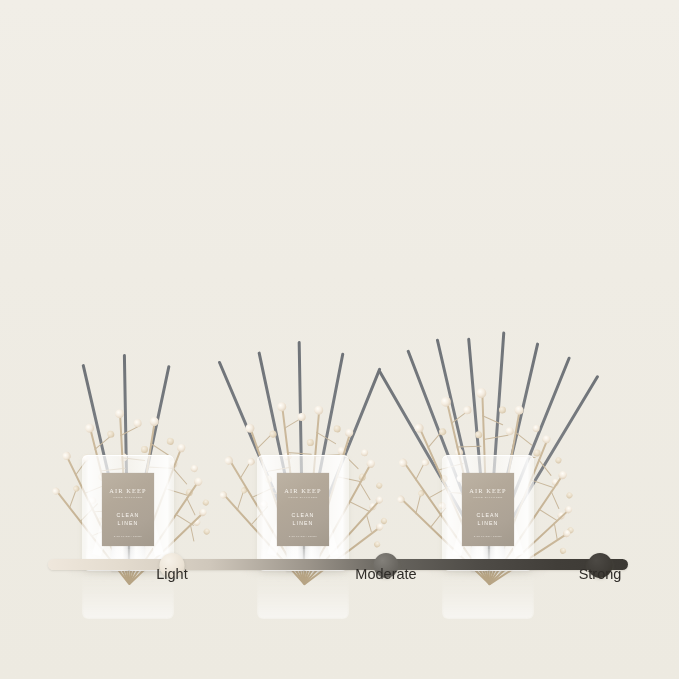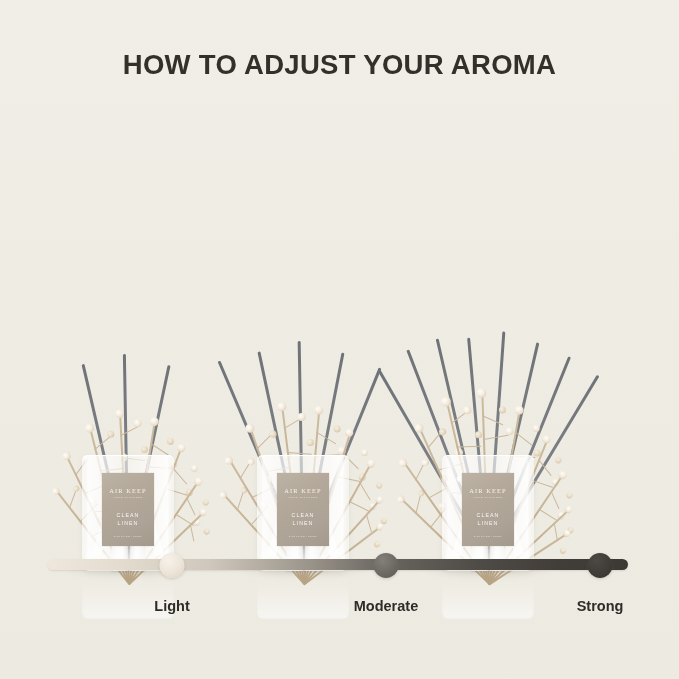--- a/index.html
+++ b/index.html
@@ -307,37 +307,36 @@
   .knob.k2 {
     left: 338px;
     background: radial-gradient(circle at 36% 30%, #83807a 0%, #6d6a64 55%, #5c5954 100%);
   }
   .knob.k3 {
     left: 552px;
     background: radial-gradient(circle at 36% 30%, #4c4944 0%, #403d38 55%, #353229 100%);
   }
   .slabel {
     position: absolute;
-    top: 598px;
+    top: 566px;
     font-size: 14.5px;
-    font-weight: bold;
+    font-weight: normal;
     color: #2f2c28;
     transform: translateX(-50%);
     white-space: nowrap;
   }
   .slabel.s1 { left: 172px; }
   .slabel.s2 { left: 386px; }
   .slabel.s3 { left: 600px; text-align: center; }
 </style>
 </head>
 <body>
 
 <div id="stage">
 
-  <div class="title">HOW TO ADJUST YOUR AROMA</div>
 
   <div class="diffuser" style="left:8px;">
     <div class="shadowpad"></div>
     <div class="reflection"></div>
 
     <div class="sticks">
       <div class="stick" style="height:200px; transform:translateX(-50%) rotate(-13deg);"></div>
       <div class="stick" style="height:205px; transform:translateX(-50%) rotate(-1deg);"></div>
       <div class="stick" style="height:198px; transform:translateX(-50%) rotate(12deg);"></div>
     </div>

